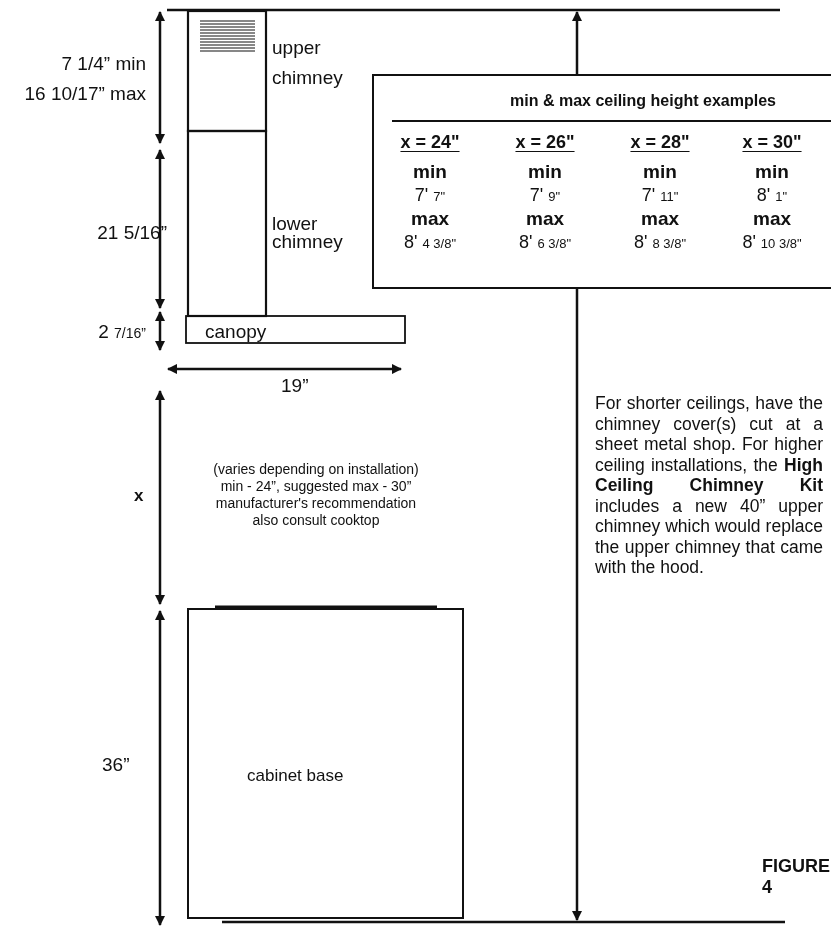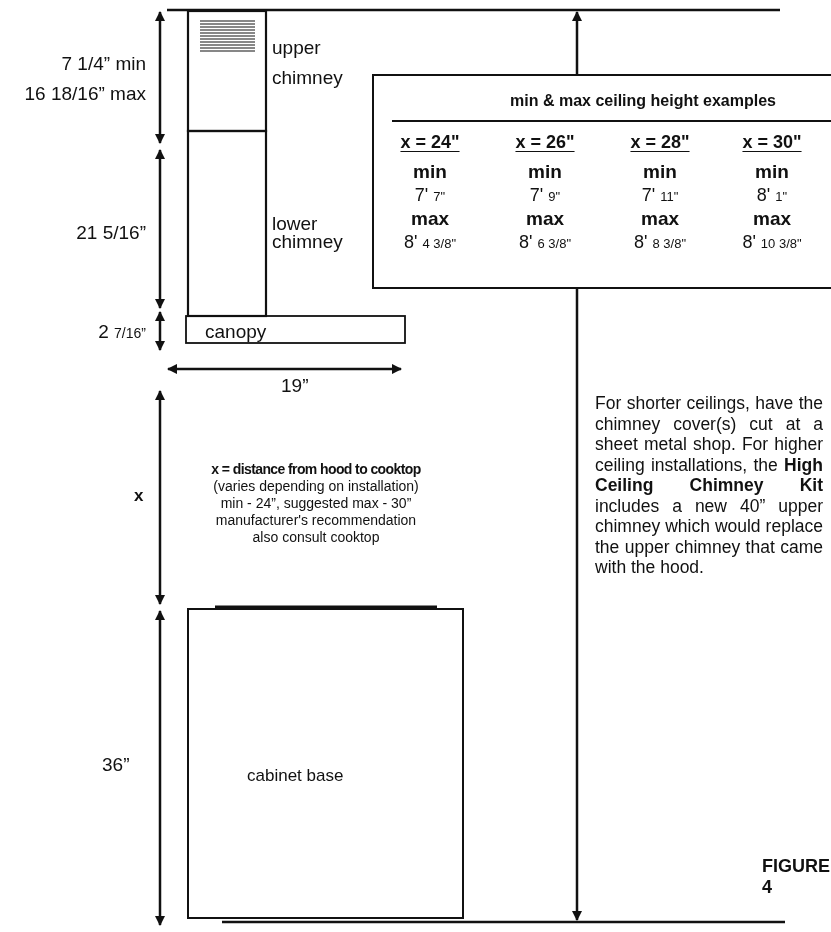--- a/index.html
+++ b/index.html
@@ -72,39 +72,38 @@
   <line x1="160" y1="611" x2="160" y2="925" stroke="#111" stroke-width="2.5" marker-start="url(#ah)" marker-end="url(#ah)"></line>
 
   <line x1="577" y1="12" x2="577" y2="920" stroke="#111" stroke-width="2.5" marker-start="url(#ah)" marker-end="url(#ah)"></line>
 
   <line x1="215" y1="607" x2="437" y2="607" stroke="#111" stroke-width="3"></line>
 
   <rect x="188" y="609" width="275" height="309" fill="none" stroke="#111" stroke-width="2"></rect>
 </svg>
 
 <div class="t dim" style="right:685px; top:54px;">7 1/4” min</div>
-<div class="t dim" style="right:685px; top:84px;">16 18/16” max</div>
-<div class="t dim" style="right:685px; top:223px;">21 5/16”</div>
+<div class="t dim" style="right:685px; top:84px;">16 10/17” max</div>
+<div class="t dim" style="right:664px; top:223px;">21 5/16”</div>
 <div class="t dim" style="right:685px; top:322px;">
   <span>2</span>
   <span style="font-size:14px;">7/16”</span>
 </div>
 <div class="t dim" style="left:281px; top:376px;">19”</div>
 <div class="t" style="left:134px; top:487px; font-weight:bold; font-size:17px;">x</div>
 <div class="t dim" style="left:102px; top:755px;">36”</div>
 
 <div class="t label" style="left:272px; top:38px;">upper</div>
 <div class="t label" style="left:272px; top:68px;">chimney</div>
 <div class="t label" style="left:272px; top:214px;">lower</div>
 <div class="t label" style="left:272px; top:232px;">chimney</div>
 <div class="t label" style="left:205px; top:322px;">canopy</div>
 <div class="t" style="left:247px; top:767px; font-size:17px;">cabinet base</div>
 
 <div class="xdesc">
-  <div class="b">x = distance from hood to cooktop</div>
   <div>(varies depending on installation)</div>
   <div>min - 24”, suggested max - 30”</div>
   <div>manufacturer's recommendation</div>
   <div>also consult cooktop</div>
 </div>
 
 <div class="table-box">
   <div class="table-title">min &amp; max ceiling height examples</div>
   <div class="table-rule"></div>
 

